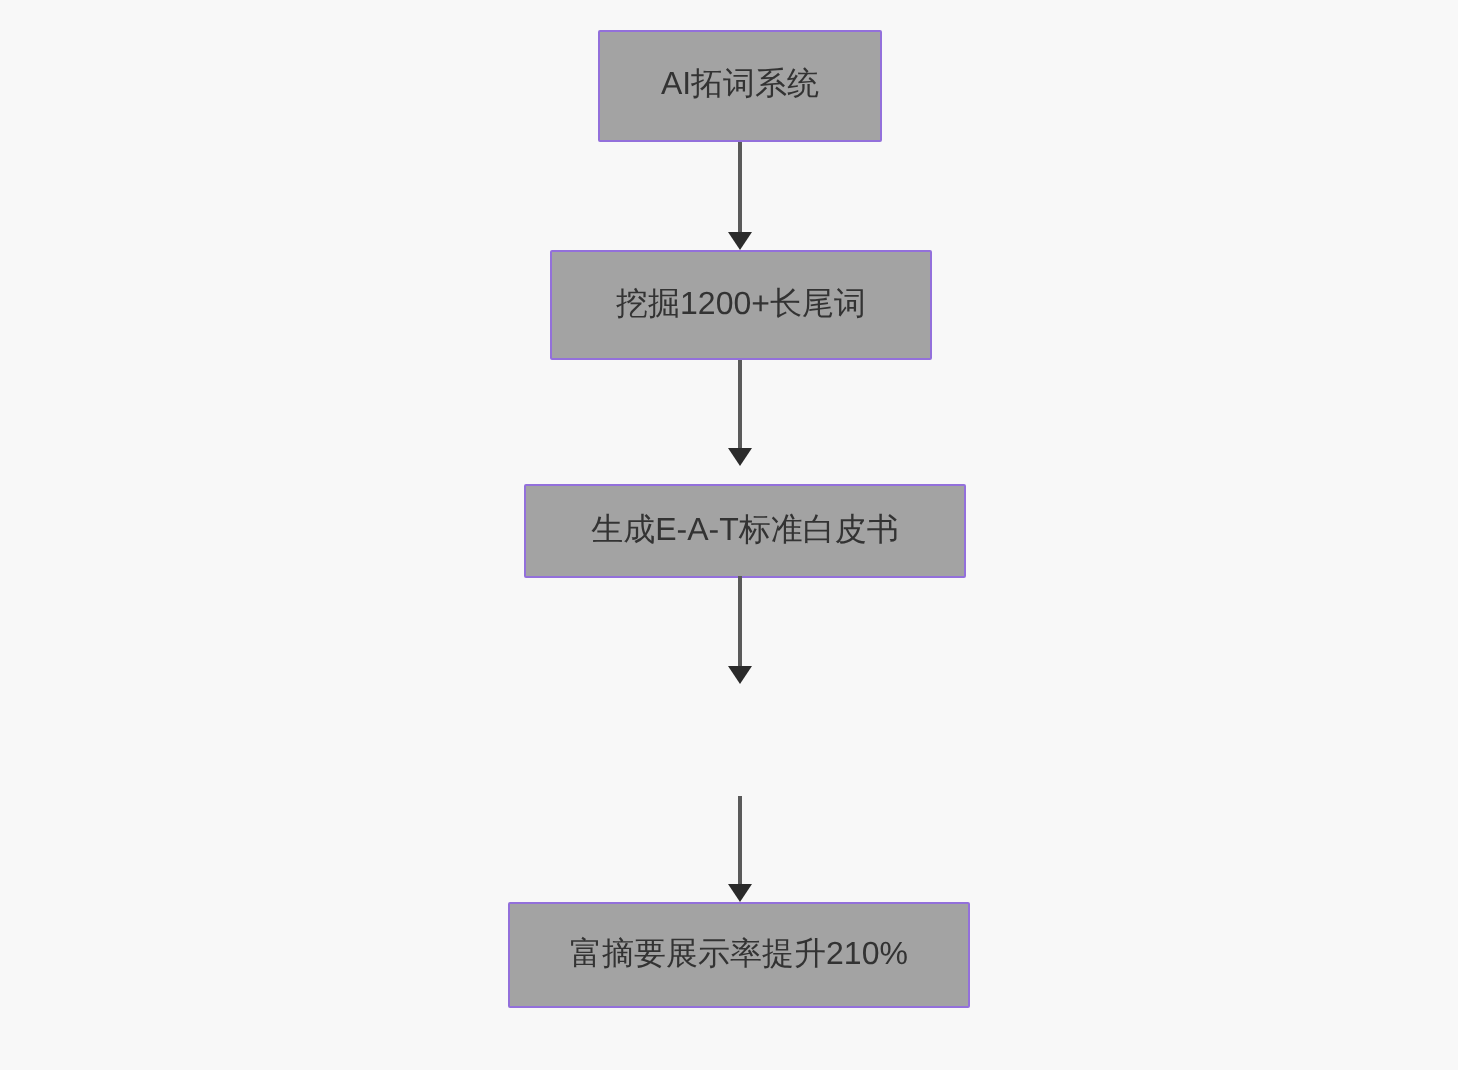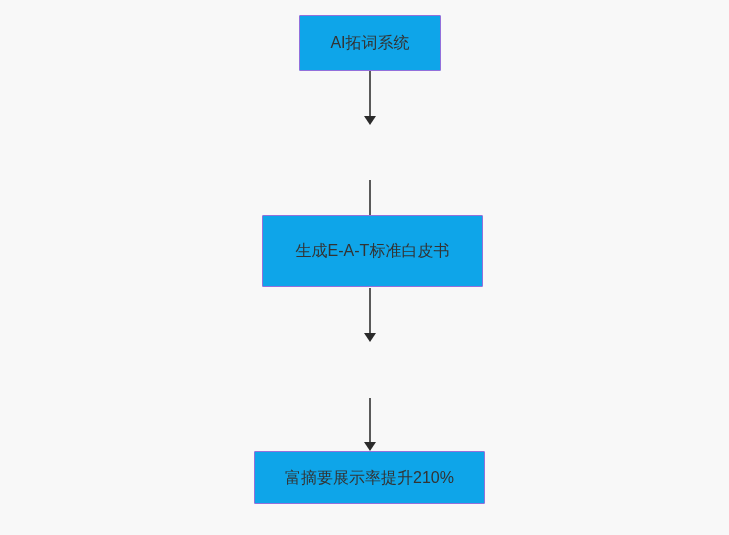--- a/index.html
+++ b/index.html
@@ -11,34 +11,34 @@
   .canvas {
     position: relative;
     width: 729px;
     height: 535px;
     background: #f8f8f8;
     overflow: hidden;
   }
   .flow-node {
     position: absolute;
     box-sizing: border-box;
-    background: #0ea5e9;
+    background: #a3a3a3;
     border: 1px solid #9370DB;
     border-radius: 1px;
     display: flex;
     align-items: center;
     justify-content: center;
     color: #333333;
     font-size: 16px;
     line-height: 1.2;
     white-space: nowrap;
   }
   .node-1 { left: 299px; top: 15px;  width: 142px; height: 56px; }
   .node-2 { left: 275px; top: 125px; width: 191px; height: 55px; }
-  .node-3 { left: 262px; top: 215px; width: 221px; height: 72px; }
+  .node-3 { left: 262px; top: 242px; width: 221px; height: 47px; }
   .node-4 { left: 265px; top: 342px; width: 215px; height: 56px; }
   .node-5 { left: 254px; top: 451px; width: 231px; height: 53px; }
 
   .edge {
     position: absolute;
     left: 364px;       
     width: 12px;
   }
   .edge-1 { top: 71px;  height: 54px; }
   .edge-2 { top: 180px; height: 53px; }
@@ -71,20 +71,23 @@
 
   <div class="flow-node node-1">
     <span>AI拓词系统</span>
   </div>
 
   <div class="edge edge-1">
     <div class="edge-line"></div>
     <div class="edge-arrow"></div>
   </div>
 
+  <div class="flow-node node-2">
+    <span>挖掘1200+长尾词</span>
+  </div>
 
   <div class="edge edge-2">
     <div class="edge-line"></div>
     <div class="edge-arrow"></div>
   </div>
 
   <div class="flow-node node-3">
     <span>生成E-A-T标准白皮书</span>
   </div>
 

